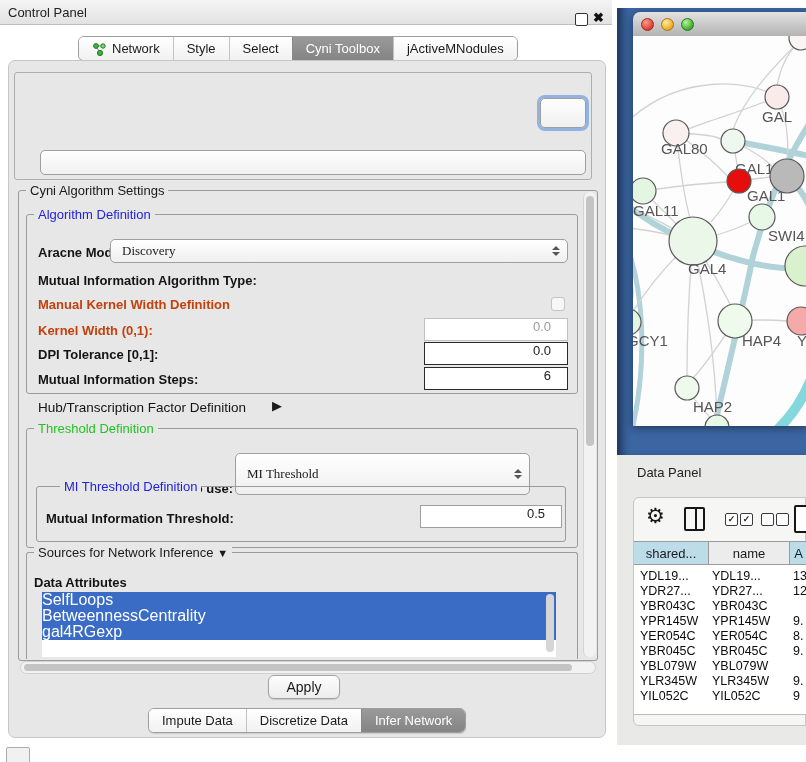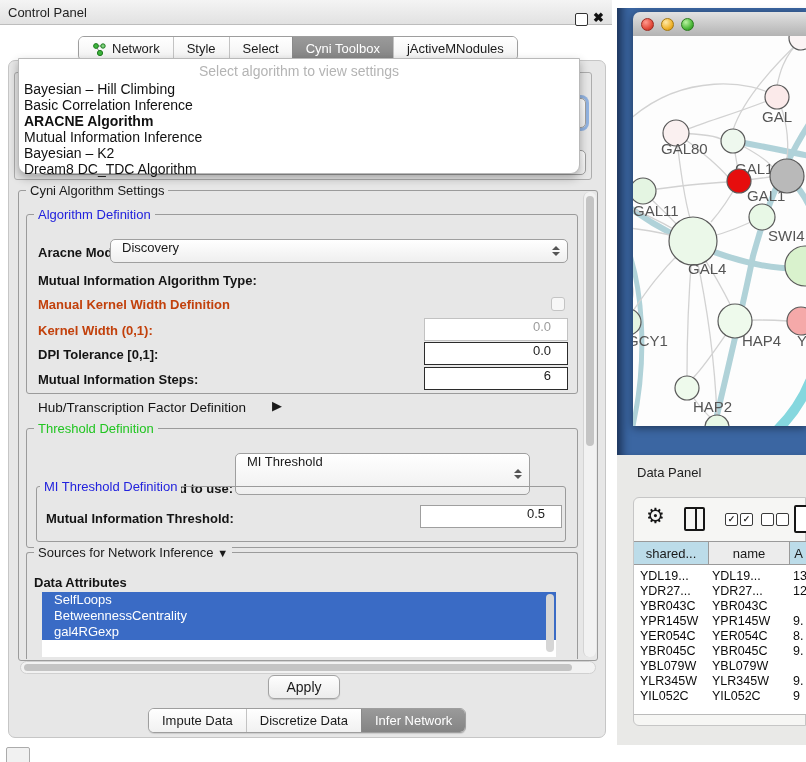--- a/index.html
+++ b/index.html
@@ -43,38 +43,38 @@
   
   .groupbox{border:1px solid #9b9b9b;border-radius:3px;}
   .gtitle{background:#e7e7e7;padding:0 4px;font-size:13px;white-space:nowrap;z-index:5;}
   .blue{color:#2222dd;} .green{color:#21c521;}
 
   .lbl{font-size:13px;font-weight:bold;color:#141414;white-space:nowrap;}
   .lbl.dim{color:#c2410c;}
   .plain{font-weight:normal;}
 
   .combo{background:linear-gradient(#ffffff,#efefef);border:1px solid #9f9f9f;border-radius:5px;
-         font-size:13px;display:flex;align-items:flex-start;padding-left:11px;box-sizing:border-box;}
+         font-size:13px;display:flex;align-items:center;padding-left:11px;box-sizing:border-box;font-family:Liberation Serif, serif;}
   .combo .arr{position:absolute;right:7px;top:50%;transform:translateY(-50%);display:flex;flex-direction:column;gap:2px;}
   .combo .arr i{display:block;width:0;height:0;border-left:4px solid transparent;border-right:4px solid transparent;}
   .combo .arr i.up{border-bottom:4px solid #555;}
   .combo .arr i.dn{border-top:4px solid #555;}
 
   .field{background:#fff;border:1px solid #c2c2c2;font-size:13px;display:flex;align-items:flex-start;
          justify-content:flex-end;padding-right:16px;box-sizing:border-box;}
   .field.active{border:1.5px solid #2b2b2b;}
   .field.dim{color:#9c9c9c;}
 
   .checkbox{width:14px;height:14px;border:1px solid #c4c4c4;border-radius:3px;background:#f7f7f7;box-sizing:border-box;}
 
   .vtrack{background:#f2f2f2;border-left:1px solid #d4d4d4;border-radius:6px;}
   .htrack{background:#f2f2f2;border:1px solid #d0d0d0;border-radius:7px;}
   .thumb{background:#c4c4c4;border-radius:6px;}
 
-  .list-item{background:#3a6bc5;color:#fff;font-size:13px;height:16px;line-height:16px;padding-left:12px;}
+  .list-item{background:#3a6bc5;color:#fff;font-size:16px;height:16px;line-height:16px;padding-left:0;}
 
   #apply-btn{left:268px;top:675px;width:70px;height:22px;border:1px solid #a2a2a2;border-radius:6px;
              background:linear-gradient(#fefefe,#ececec);font-size:14px;display:flex;align-items:center;
              justify-content:center;box-shadow:0 1px 1px rgba(0,0,0,.15);}
 
   #mini-corner{left:6px;top:747px;width:22px;height:15px;border:1px solid #ababab;background:#f1f1f1;border-radius:2px;}
 
   
   #desktop{left:617px;top:0;width:189px;height:455px;background:#3b66a2;
            box-shadow:inset 10px 0 8px -5px rgba(8,18,40,.6);}
@@ -197,21 +197,21 @@
   <div class="abs lbl" style="left:85px;top:459px;margin-top:22px;">Which threshold to use:</div>
   <div class="abs combo" style="left:235px;top:453px;width:295px;height:42px;">
     <span>MI Threshold</span>
     <span class="arr">
         <i class="up"></i>
         <i class="dn"></i>
       </span>
   </div>
 
   <div class="abs groupbox" style="left:36px;top:486px;width:528px;height:54px;"></div>
-  <div class="abs gtitle blue" style="left:40px;top:479px;">MI Threshold Definition</div>
+  <div class="abs gtitle blue" style="left:60px;top:479px;">MI Threshold Definition</div>
 
   <div class="abs lbl" style="left:46px;top:511px;">Mutual Information Threshold:</div>
   <div class="abs field" style="left:420px;top:505px;width:142px;height:23px;border-color:#9f9f9f;">
     <span>0.5</span>
   </div>
 
   <div class="abs groupbox" style="left:26px;top:552px;width:550px;height:106px;border-bottom:none;border-radius:3px 3px 0 0;"></div>
   <div class="abs gtitle" style="left:34px;top:545px;">
     <span>Sources for Network Inference</span>
     <span style="font-size:11px;">▼</span>
@@ -238,29 +238,20 @@
       <span>Impute Data</span>
     </div>
     <div class="seg">
       <span>Discretize Data</span>
     </div>
     <div class="seg selected">
       <span>Infer Network</span>
     </div>
   </div>
 
-  <div class="abs" id="algo-popup">
-    <div id="algo-prompt">Select algorithm to view settings</div>
-    <div class="algo-item">Bayesian – Hill Climbing</div>
-    <div class="algo-item">Basic Correlation Inference</div>
-    <div class="algo-item bold">ARACNE Algorithm</div>
-    <div class="algo-item">Mutual Information Inference</div>
-    <div class="algo-item">Bayesian – K2</div>
-    <div class="algo-item">Dream8 DC_TDC Algorithm</div>
-  </div>
 
   <div class="abs" id="mini-corner"></div>
 
   <div class="abs" id="desktop"></div>
   <div class="abs" id="desktop-topgap"></div>
 
   <div class="abs" id="net-window">
     <div id="net-titlebar">
       <div class="light" id="light-red"></div>
       <div class="light" id="light-yellow"></div>

